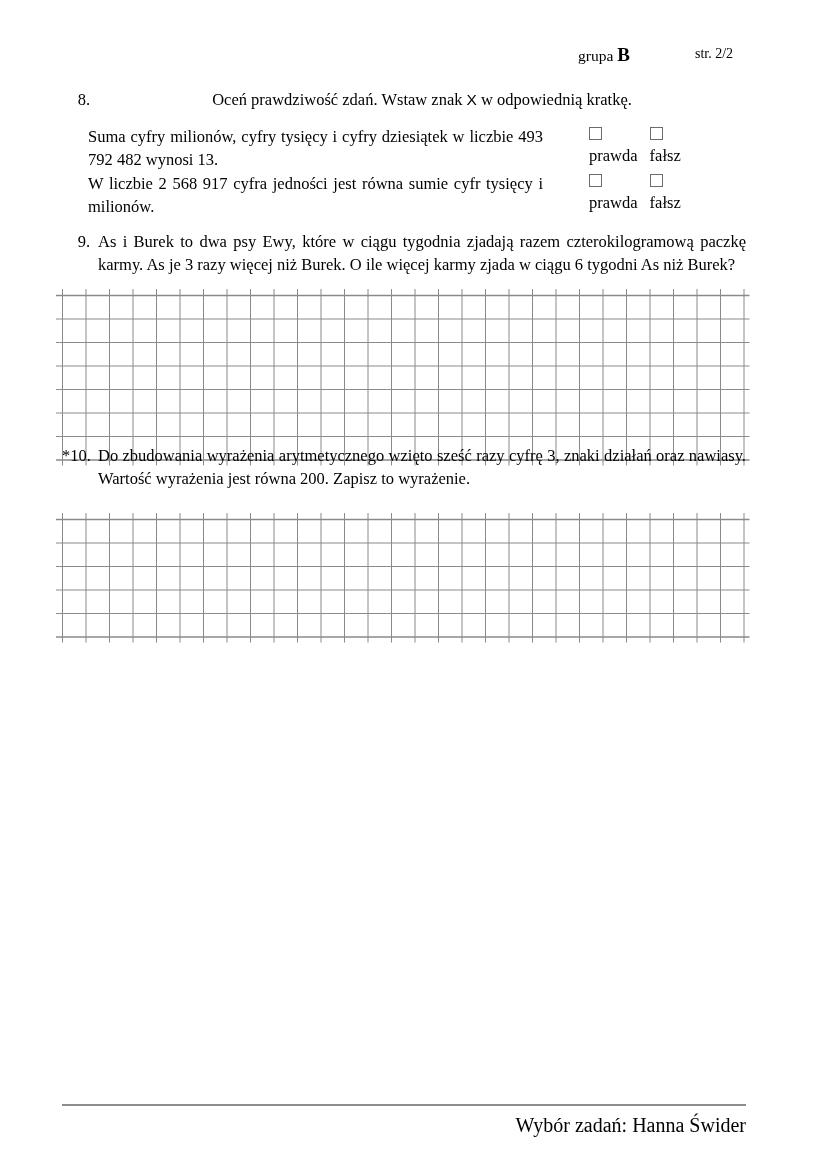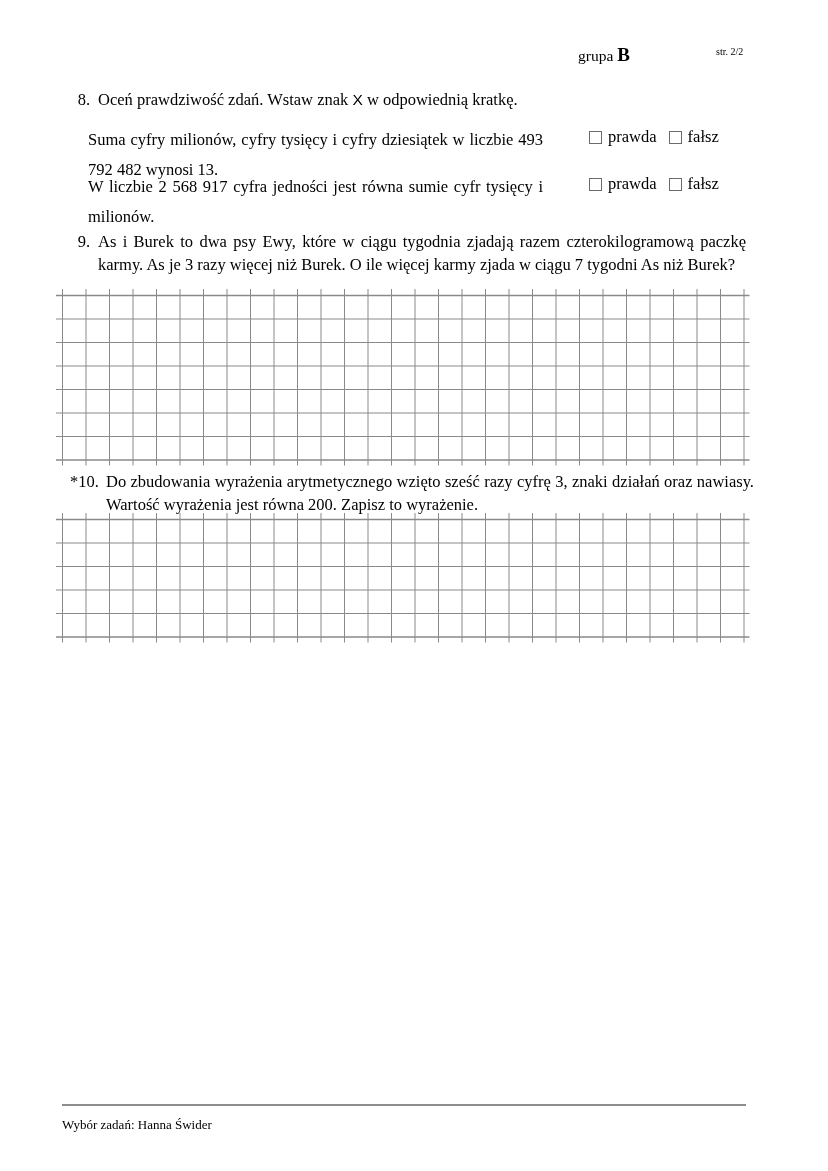--- a/index.html
+++ b/index.html
@@ -39,23 +39,23 @@
     font-size: 15.5px;
     white-space: nowrap;
   }
   .header-grupa .grp-letter {
     font-weight: bold;
     font-size: 19px;
     margin-left: 4px;
   }
   .header-str {
     position: absolute;
-    left: 654px;
+    left: 633px;
     top: 2px;
-    font-size: 10px;
+    font-size: 14px;
     white-space: nowrap;
   }
 
   
   .task {
     position: absolute;
     left: 62px;
     width: 684px;
   }
   .task-row {
@@ -71,20 +71,21 @@
     line-height: 23px;
     box-sizing: border-box;
   }
   .task-num.star {
     width: 36px;
   }
   .task-body {
     flex: 1 1 auto;
     font-size: 16.5px;
     line-height: 23px;
+    text-align: center;
   }
   .just {
     text-align: justify;
     text-justify: inter-word;
   }
   .sans-x {
     font-family: "Liberation Sans", "DejaVu Sans", sans-serif;
     font-size: 15.5px;
   }
 
@@ -97,38 +98,38 @@
   .tf-item {
     position: relative;
     min-height: 23px;
   }
   .tf-text {
     position: absolute;
     left: 26px;
     top: 0;
     width: 455px;
     font-size: 16.5px;
-    line-height: 30px;
+    line-height: 23px;
     text-align: justify;
     text-justify: inter-word;
   }
   .tf-options {
     position: absolute;
     left: 527px;
     top: 2px;
     display: flex;
     align-items: center;
     gap: 12px;
     white-space: nowrap;
   }
   .tf-opt {
     display: flex;
-    align-items: center;
     gap: 6px;
     font-size: 16.5px;
+    flex-direction: column;
   }
   .checkbox {
     display: inline-block;
     width: 13px;
     height: 13px;
     border: 1px solid #6b6b6b;
     background: #ffffff;
     box-sizing: border-box;
   }
 
@@ -148,22 +149,22 @@
     width: 684px;
   }
   .footer-rule {
     width: 684px;
     height: 2px;
     background: #8d8d8d;
   }
   .footer-text {
     margin-top: 9px;
     display: flex;
-    justify-content: flex-start;
-    font-size: 13px;
+    justify-content: flex-end;
+    font-size: 20px;
     line-height: 20px;
   }
   .footer-left { white-space: nowrap; }
   .footer-right { white-space: nowrap; padding-right: 2px; }
 </style>
 </head>
 <body>
 
 <div class="page">
 
@@ -209,21 +210,21 @@
           <span class="checkbox"></span>
           <span>fałsz</span>
         </div>
       </div>
     </div>
   </div>
 
   <div class="task" style="top:230px;">
     <div class="task-row">
       <div class="task-num">9.</div>
-      <div class="task-body just">As i Burek to dwa psy Ewy, które w ciągu tygodnia zjadają razem czterokilogramową paczkę karmy. As je 3 razy więcej niż Burek. O ile więcej karmy zjada w ciągu 7 tygodni As niż Burek?</div>
+      <div class="task-body just">As i Burek to dwa psy Ewy, które w ciągu tygodnia zjadają razem czterokilogramową paczkę karmy. As je 3 razy więcej niż Burek. O ile więcej karmy zjada w ciągu 6 tygodni As niż Burek?</div>
     </div>
   </div>
 
   <div class="grid-wrap" id="grid-task-9" style="left: 56px; top: 289px;">
       <svg width="693.5" height="176.5">
         <line x1="6.5" y1="0" x2="6.5" y2="176.5" stroke="#8a8a8a" stroke-width="1"></line>
         <line x1="30" y1="0" x2="30" y2="176.5" stroke="#8a8a8a" stroke-width="1"></line>
         <line x1="53.5" y1="0" x2="53.5" y2="176.5" stroke="#8a8a8a" stroke-width="1"></line>
         <line x1="77" y1="0" x2="77" y2="176.5" stroke="#8a8a8a" stroke-width="1"></line>
         <line x1="100.5" y1="0" x2="100.5" y2="176.5" stroke="#8a8a8a" stroke-width="1"></line>
@@ -256,21 +257,21 @@
         <line x1="0" y1="30" x2="693.5" y2="30" stroke="#8a8a8a" stroke-width="1"></line>
         <line x1="0" y1="53.5" x2="693.5" y2="53.5" stroke="#8a8a8a" stroke-width="1"></line>
         <line x1="0" y1="77" x2="693.5" y2="77" stroke="#8a8a8a" stroke-width="1"></line>
         <line x1="0" y1="100.5" x2="693.5" y2="100.5" stroke="#8a8a8a" stroke-width="1"></line>
         <line x1="0" y1="124" x2="693.5" y2="124" stroke="#8a8a8a" stroke-width="1"></line>
         <line x1="0" y1="147.5" x2="693.5" y2="147.5" stroke="#8a8a8a" stroke-width="1"></line>
         <line x1="0" y1="171" x2="693.5" y2="171" stroke="#8a8a8a" stroke-width="1.6"></line>
       </svg>
     </div>
 
-  <div class="task" style="top:470px;margin-left:8px;">
+  <div class="task" style="top:444px;">
     <div class="task-row">
       <div class="task-num star">*10.</div>
       <div class="task-body just">Do zbudowania wyrażenia arytmetycznego wzięto sześć razy cyfrę 3, znaki działań oraz nawiasy. Wartość wyrażenia jest równa 200. Zapisz to wyrażenie.</div>
     </div>
   </div>
 
   <div class="grid-wrap" id="grid-task-10" style="left: 56px; top: 513px;">
       <svg width="693.5" height="129.5">
         <line x1="6.5" y1="0" x2="6.5" y2="129.5" stroke="#8a8a8a" stroke-width="1"></line>
         <line x1="30" y1="0" x2="30" y2="129.5" stroke="#8a8a8a" stroke-width="1"></line>

